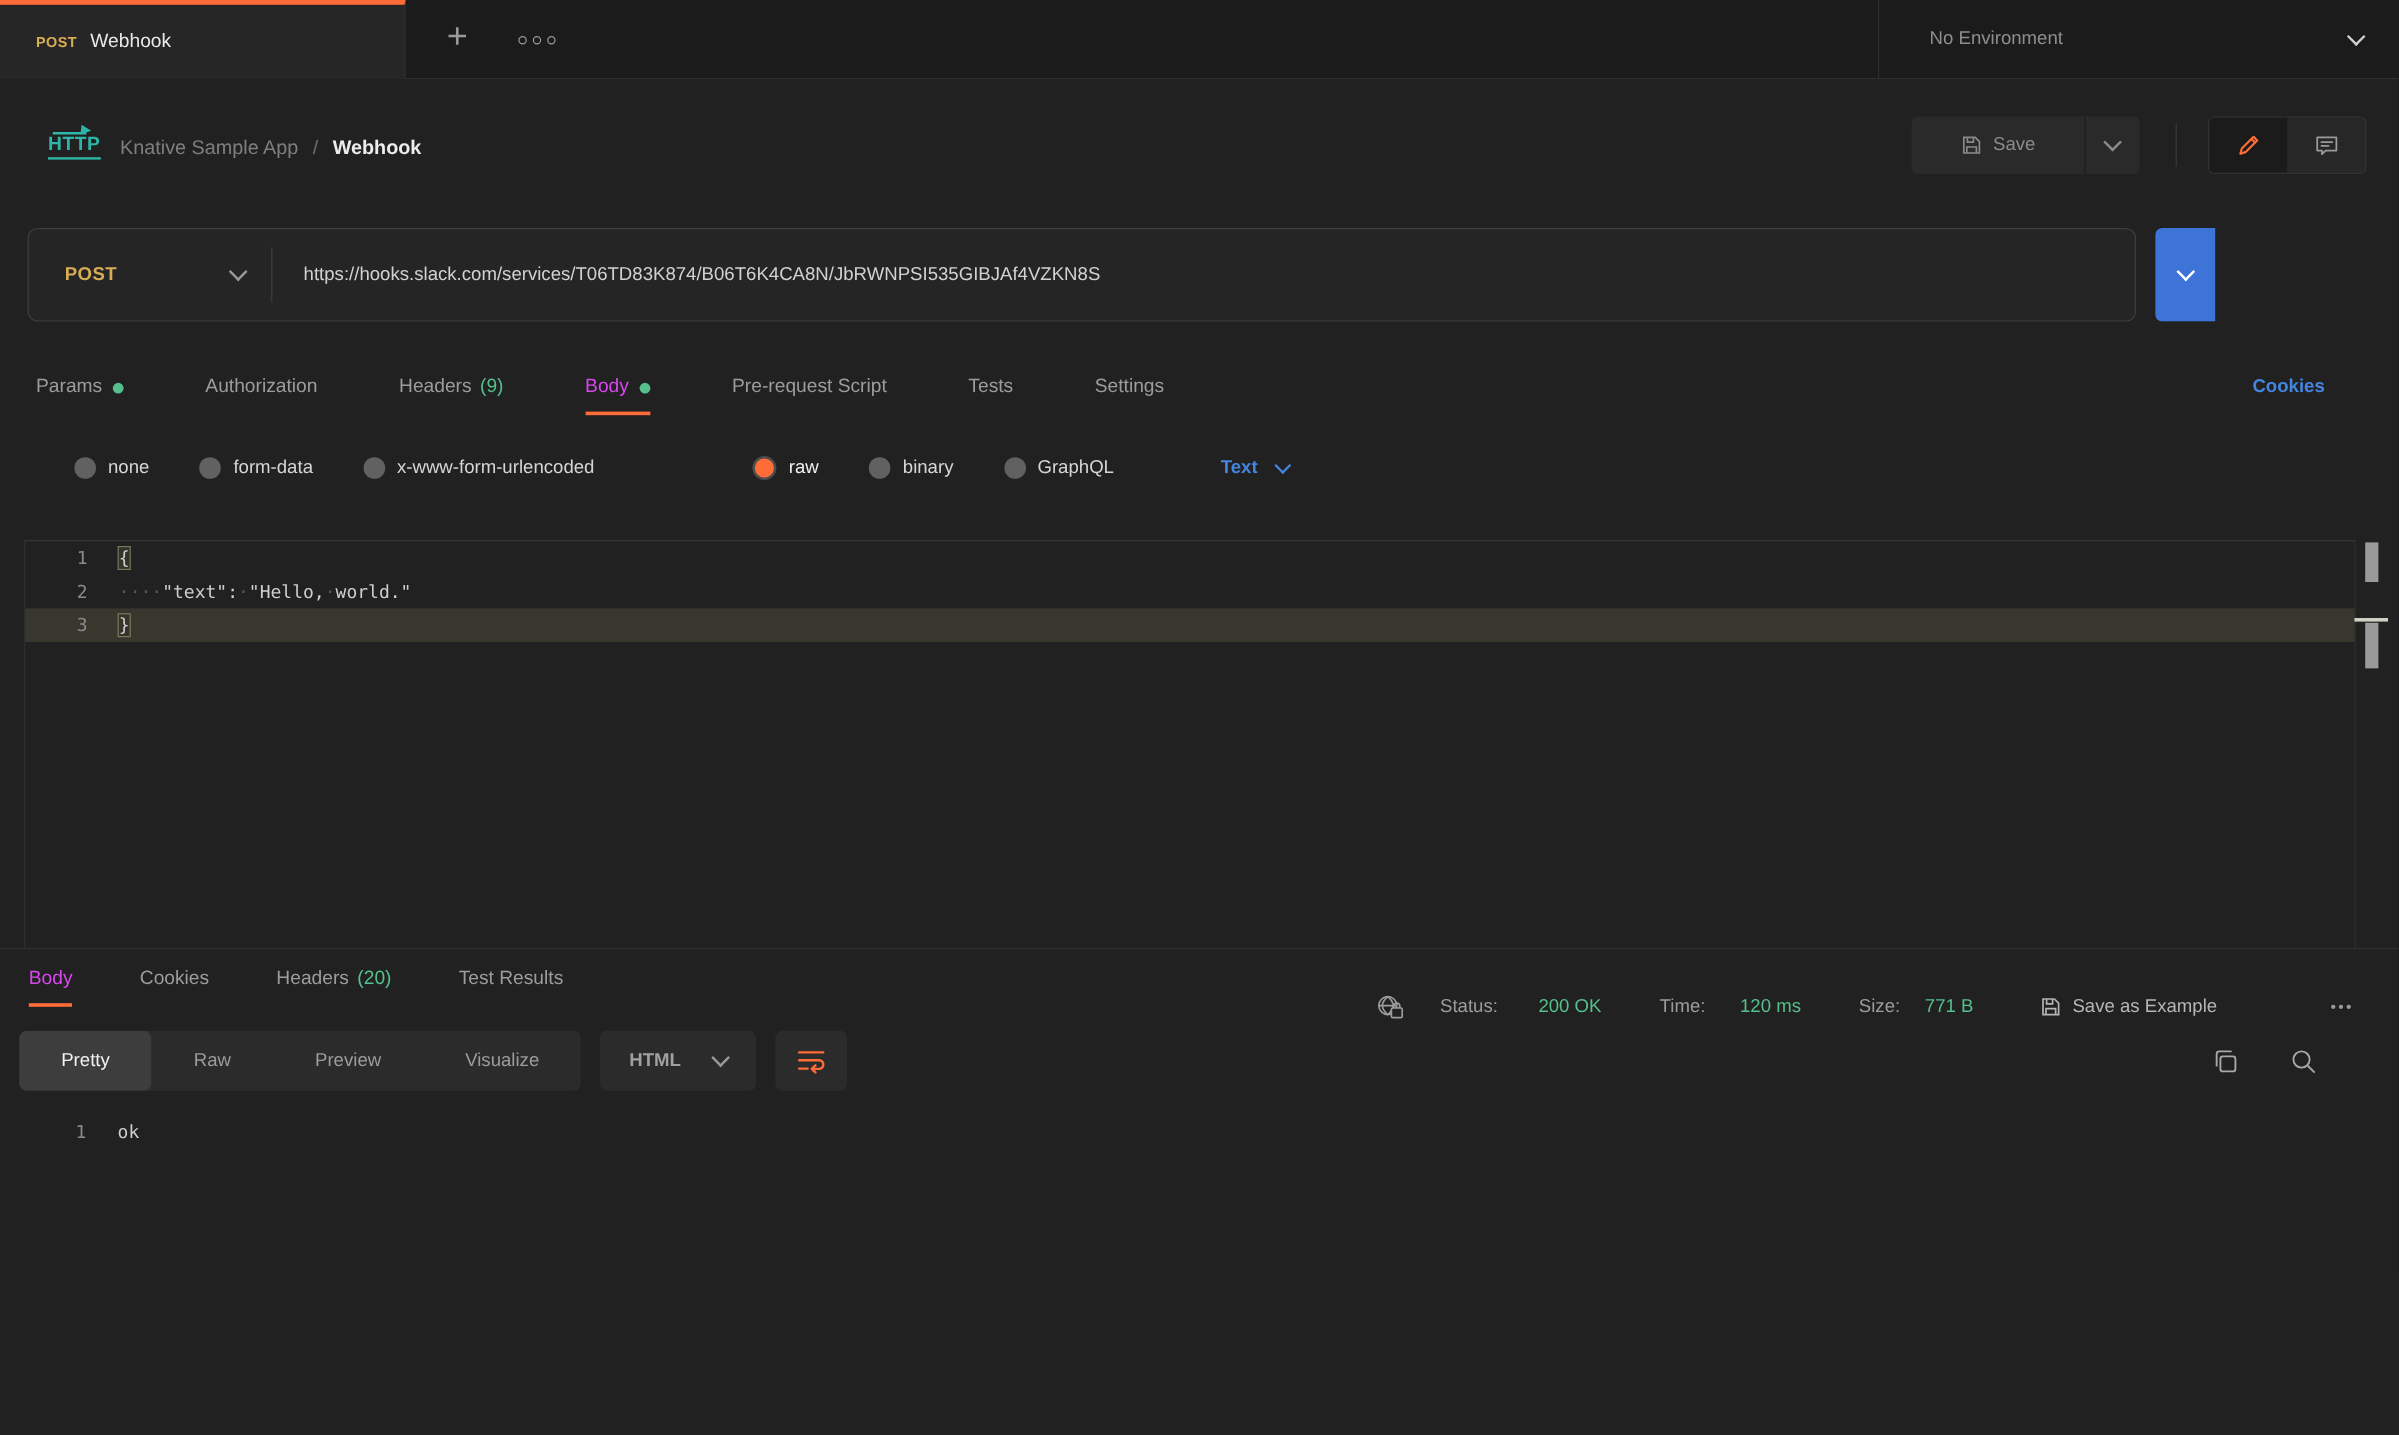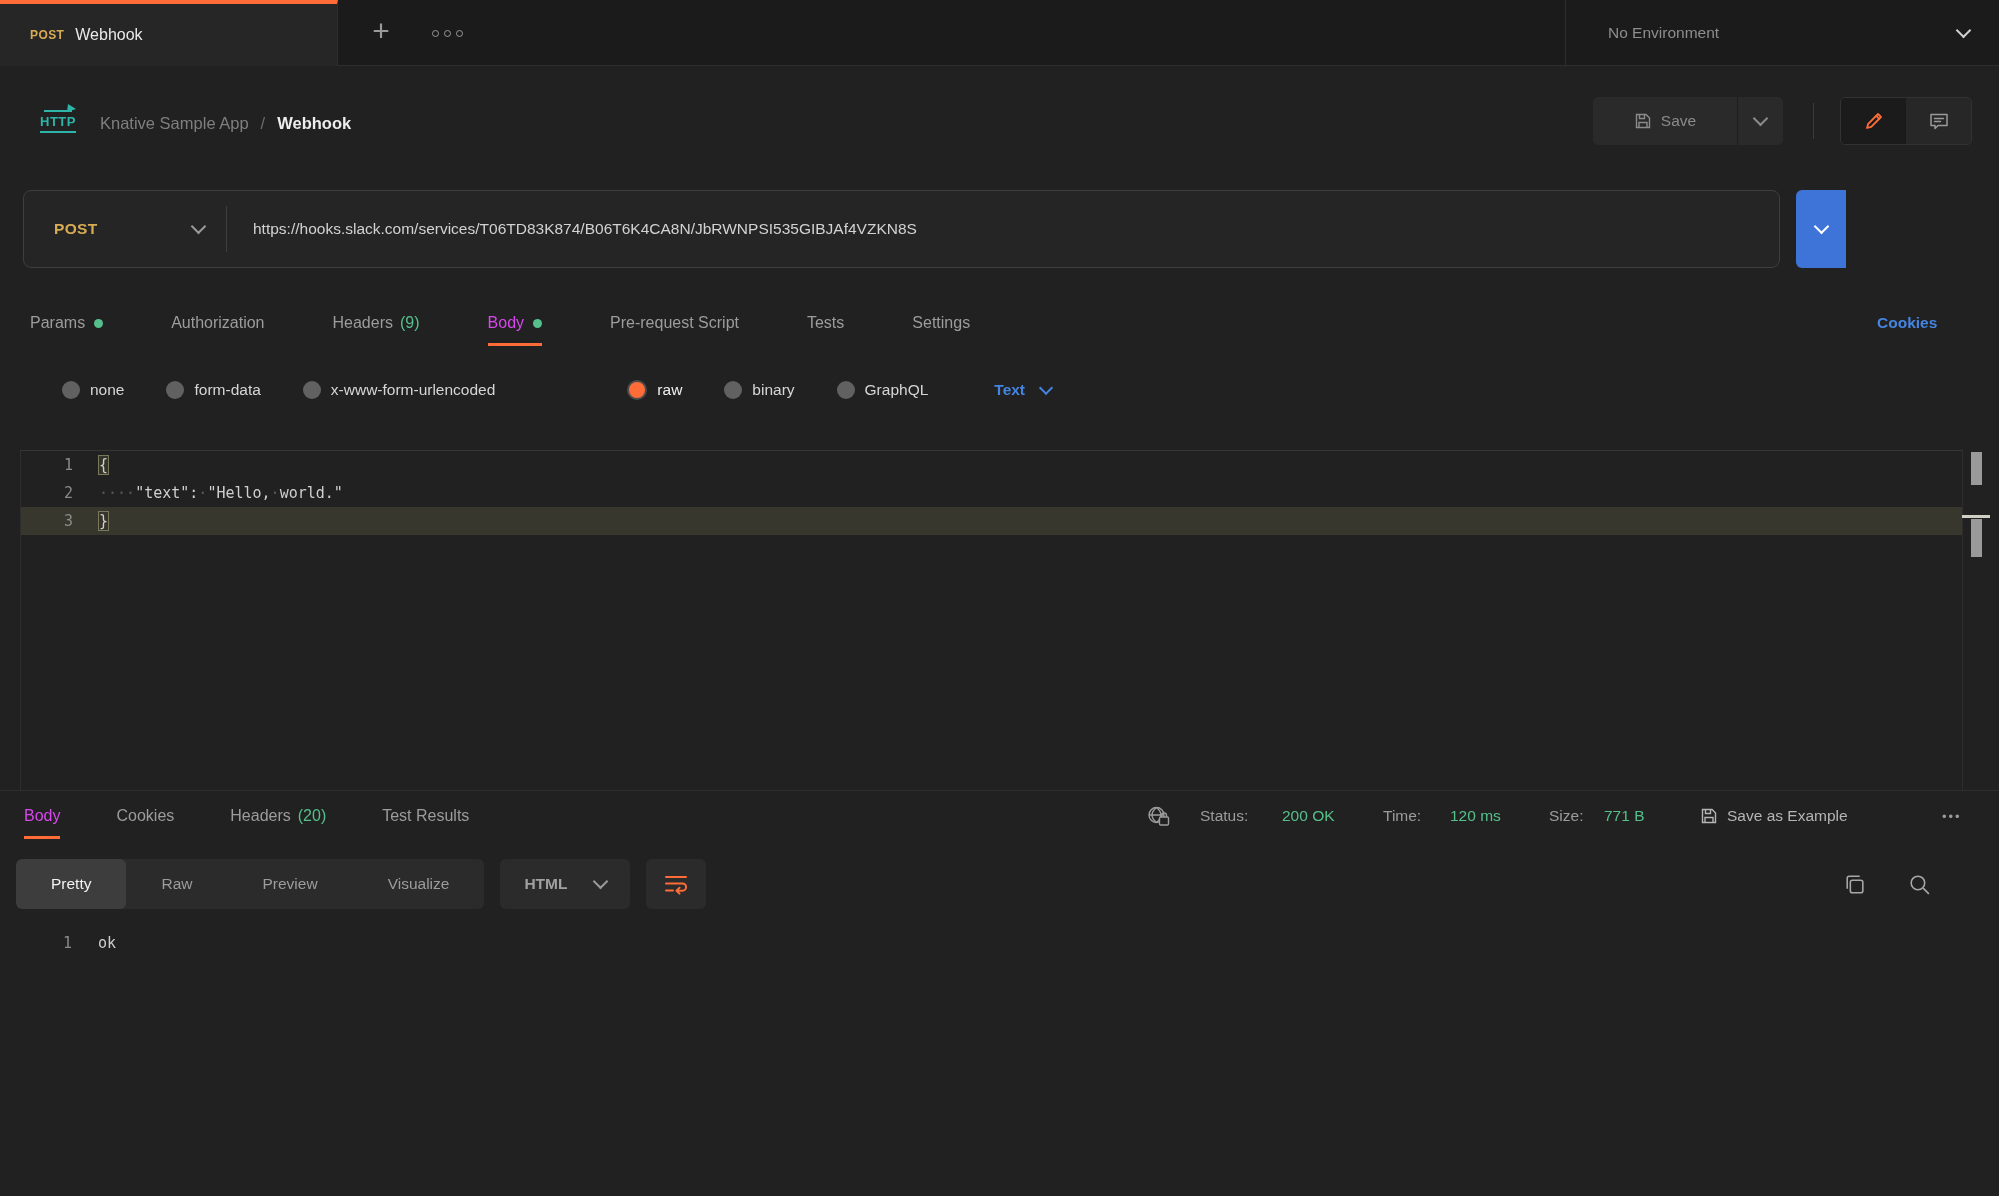--- a/index.html
+++ b/index.html
@@ -22,21 +22,21 @@
   .envbox{position:absolute;right:0;top:0;width:434px;height:66px;border-left:1px solid #2e2e2e;
           box-sizing:border-box;display:flex;align-items:center;justify-content:space-between;
           padding:0 30px 0 42px;cursor:pointer;}
   .env-label{color:#8e8e8e;font-size:15.5px;}
   .chev{width:9px;height:9px;border-right:2px solid currentColor;border-bottom:2px solid currentColor;
         transform:rotate(45deg);display:inline-block;}
   .chev.up-off{margin-top:-5px;}
 
   
   .httpbadge{position:absolute;left:40px;top:112px;color:#2cb5a8;cursor:default;}
-  .httpbadge .txt{font-size:13px;font-weight:700;letter-spacing:.5px;border-bottom:2px solid #2cb5a8;padding-bottom:2px;}
+  .httpbadge .txt{font-size:16px;font-weight:700;letter-spacing:.5px;border-bottom:2px solid #2cb5a8;padding-bottom:2px;}
   .httpbadge svg{position:absolute;left:2px;top:-9px;}
   .crumb{position:absolute;left:100px;top:114px;display:flex;align-items:center;gap:12px;font-size:16.5px;}
   .crumb .col{color:#7f7f7f;cursor:pointer;}
   .crumb .sep{color:#6d6d6d;}
   .crumb .req{color:#ededed;font-weight:700;cursor:pointer;}
 
   .savegrp{position:absolute;left:1593px;top:97px;height:48px;display:flex;border-radius:5px;overflow:hidden;background:#2a2a2a;}
   .save-main{width:144px;display:flex;align-items:center;justify-content:center;gap:9px;color:#8b8b8b;
              font-size:15.5px;cursor:pointer;}
   .save-chev{width:45px;border-left:1px solid #1d1d1d;display:grid;place-items:center;color:#8b8b8b;cursor:pointer;}
@@ -69,21 +69,21 @@
   .cookies{position:absolute;left:1877px;top:300px;height:46px;display:flex;align-items:center;
            color:#4585e2;font-weight:600;font-size:15.5px;cursor:pointer;}
 
   
   .btypes{position:absolute;left:62px;top:372px;height:36px;display:flex;align-items:center;gap:42px;font-size:15.5px;}
   .btype{display:flex;align-items:center;gap:10px;color:#d6d6d6;cursor:pointer;}
   .radio{width:18px;height:18px;border-radius:50%;background:#616161;flex:none;}
   .btype.sel .radio{background:#ff6c37;border:2px solid #4c4c4c;width:16px;height:16px;}
   .btype.sel{color:#f0f0f0;}
   .btype.m-raw{margin-left:90px;}
-  .langsel{display:flex;align-items:center;gap:16px;color:#4585e2;font-weight:600;margin-left:24px;cursor:pointer;}
+  .langsel{display:flex;align-items:center;gap:16px;color:#4585e2;font-weight:600;margin-left:47px;cursor:pointer;}
   .langsel .chev{color:#4585e2;width:8px;height:8px;}
 
   
   .editor{position:absolute;left:20px;top:450px;width:1943px;height:340px;border-top:1px solid #363636;
           border-left:1px solid #2e2e2e;box-sizing:border-box;
           font-family:"DejaVu Sans Mono",monospace;font-size:15px;cursor:text;}
   .eline{display:flex;height:28px;line-height:28px;white-space:pre;}
   .eline.cur{background:#37372e;}
   .lnum{width:78px;box-sizing:border-box;padding-right:26px;text-align:right;color:#8a8a8a;flex:none;}
   .lcode{color:#cfcfcf;}
@@ -91,21 +91,21 @@
   .brk{outline:1px solid #79795e;background:#34342a;}
   .ed-track{position:absolute;left:1962px;top:450px;width:1px;height:340px;background:#2e2e2e;}
   .ed-thumb1{position:absolute;left:1971px;top:452px;width:11px;height:33px;background:#9a9a9a;cursor:pointer;}
   .ed-mark{position:absolute;left:1962px;top:515px;width:28px;height:3px;background:#cfcfc4;}
   .ed-thumb2{position:absolute;left:1971px;top:519px;width:11px;height:38px;background:#9a9a9a;cursor:pointer;}
 
   .resp-sep{position:absolute;left:0;top:790px;width:1999px;height:1px;background:#2e2e2e;}
 
   
   .resptabs{position:absolute;left:24px;top:792px;height:48px;display:flex;gap:56px;align-items:center;font-size:16px;}
-  .meta{position:absolute;left:0;top:792px;width:1721px;height:48px;font-size:15.5px;}
+  .meta{position:absolute;left:0;top:815px;width:1721px;height:48px;font-size:15.5px;}
   .meta>*{position:absolute;top:50%;transform:translateY(-50%);white-space:nowrap;}
   .mlabel{color:#9c9c9c;}
   .mval{color:#55c08b;}
   .saveex{display:flex;align-items:center;gap:9px;color:#b5b5b5;cursor:pointer;}
   .respmore{color:#9a9a9a;font-size:13px;letter-spacing:2px;cursor:pointer;}
 
   
   .rtoolbar{position:absolute;left:16px;top:859px;height:50px;display:flex;gap:16px;align-items:stretch;}
   .segctl{display:flex;background:#2b2b2b;border-radius:6px;overflow:hidden;}
   .segv{padding:12px 35px;display:flex;align-items:center;color:#9c9c9c;font-size:15.5px;cursor:pointer;}

